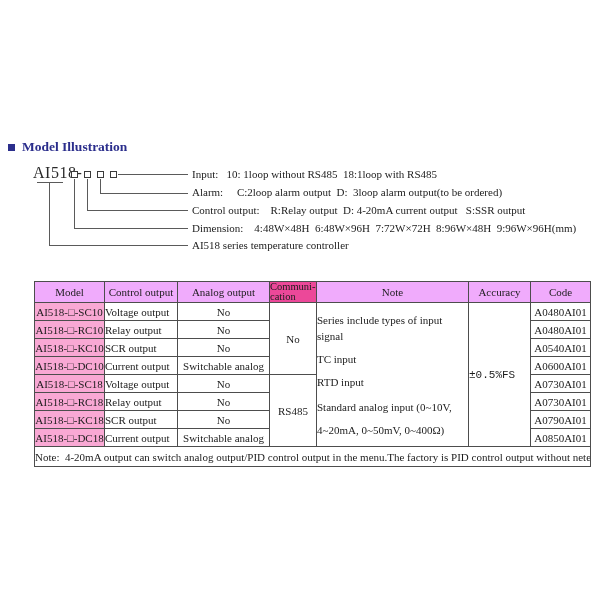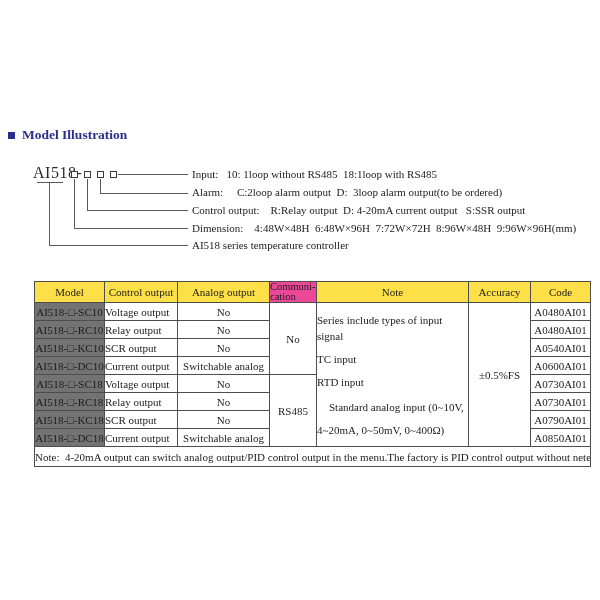--- a/index.html
+++ b/index.html
@@ -19,41 +19,41 @@
   .annot{position:absolute;left:192px;font-size:11px;white-space:pre;color:#222;}
 
   
   table.order{position:absolute;left:34px;top:281px;border-collapse:collapse;table-layout:fixed;
               width:556px;font-size:11px;color:#1c1c1c;}
   table.order td,table.order th{border:1px solid #4d4d4d;padding:0;overflow:hidden;
               font-weight:normal;vertical-align:middle;}
   tr.hdr{height:21px;}
   tr.datarow{height:18px;}
   tr.noterow{height:20px;}
-  th.hcell{background:#fde047;text-align:center;}
+  th.hcell{background:#f0abfc;text-align:center;}
   th.hcell-comm{background:#ec4899;text-align:left;font-size:10.5px;line-height:10px;
                 padding-left:2px;white-space:pre-line;}
-  td.model{background:#737373;text-align:center;}
+  td.model{background:#f9a8d4;text-align:center;}
   td.ctrl{text-align:left;padding-left:7px;}
   td.analog{text-align:center;}
   td.comm{text-align:center;}
   td.inputcell{text-align:left;padding-left:8px;vertical-align:middle;}
   .inp-line{line-height:16px;margin-bottom:7px;}
   .inp-line.last{margin-bottom:0;}
-  .inp-gap{margin-top:9px;margin-left:12px;}
-  td.acc{text-align:center;}
+  .inp-gap{margin-top:9px;}
+  td.acc{text-align:left;font-family:Liberation Mono, monospace;}
   td.code{text-align:center;margin-top:12px;}
   td.note{padding-left:6px;text-align:left;white-space:pre;}
 </style>
 </head>
 <body>
 
 <div id="page">
 
-  <div class="section-heading" style="top:127px;justify-content:space-between;">
+  <div class="section-heading" style="top:139px;justify-content:space-between;">
     <span class="bullet"></span>
     <span>Model Illustration</span>
   </div>
 
   <div>
     <span class="model-text">AI518-</span>
     <span class="mbox" style="left:71px;top:171px;"></span>
     <span class="mbox" style="left:84px;top:171px;"></span>
     <span class="mbox" style="left:97px;top:171px;"></span>
     <span class="mbox" style="left:110px;top:171px;"></span>

